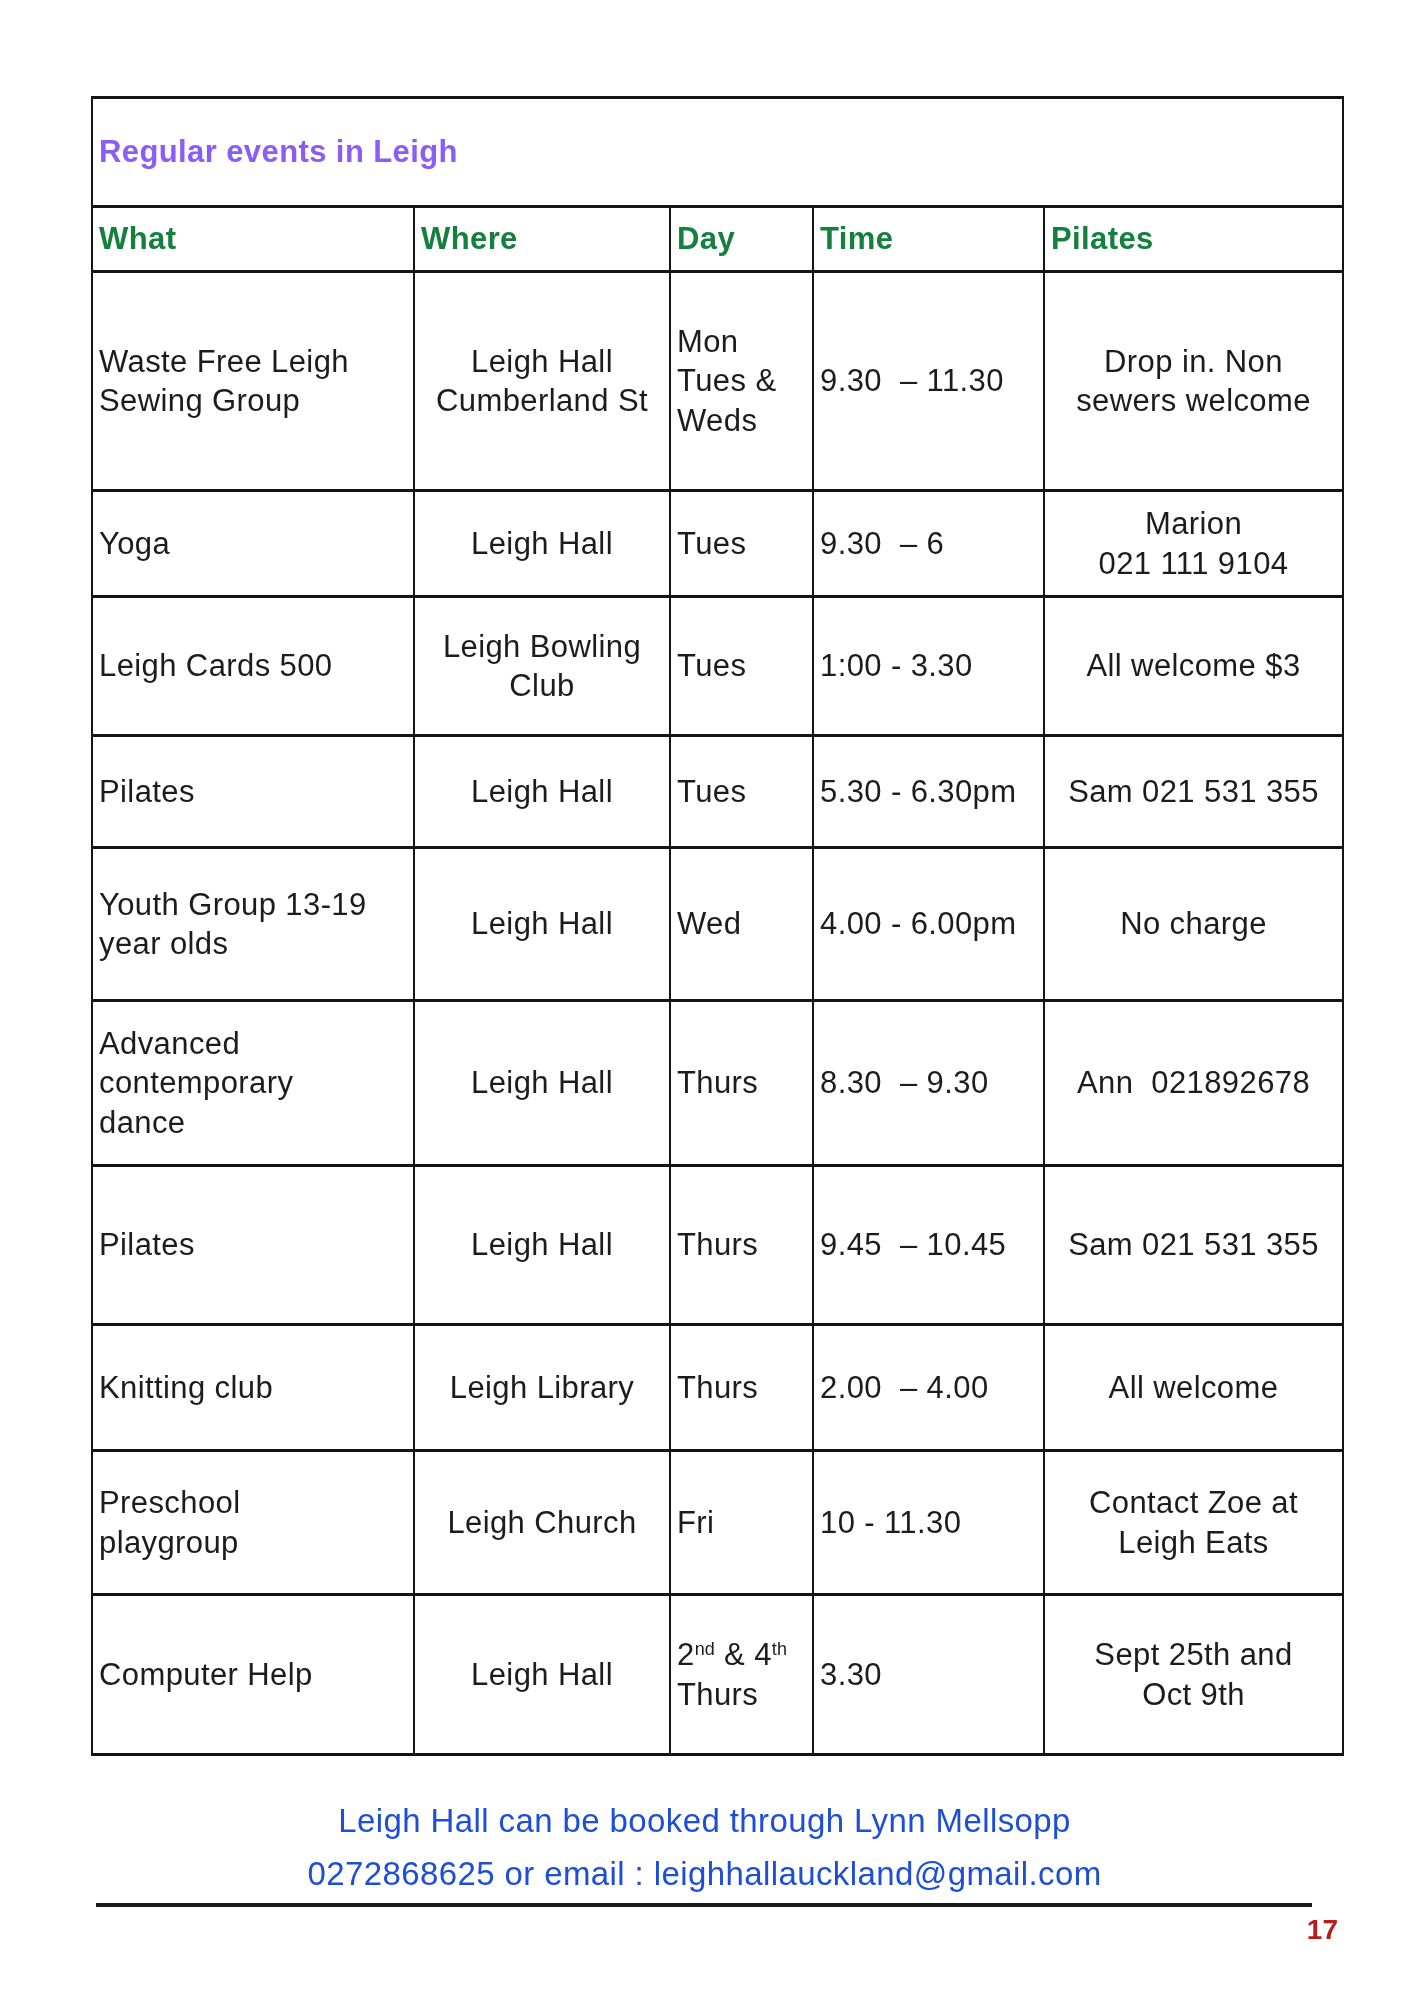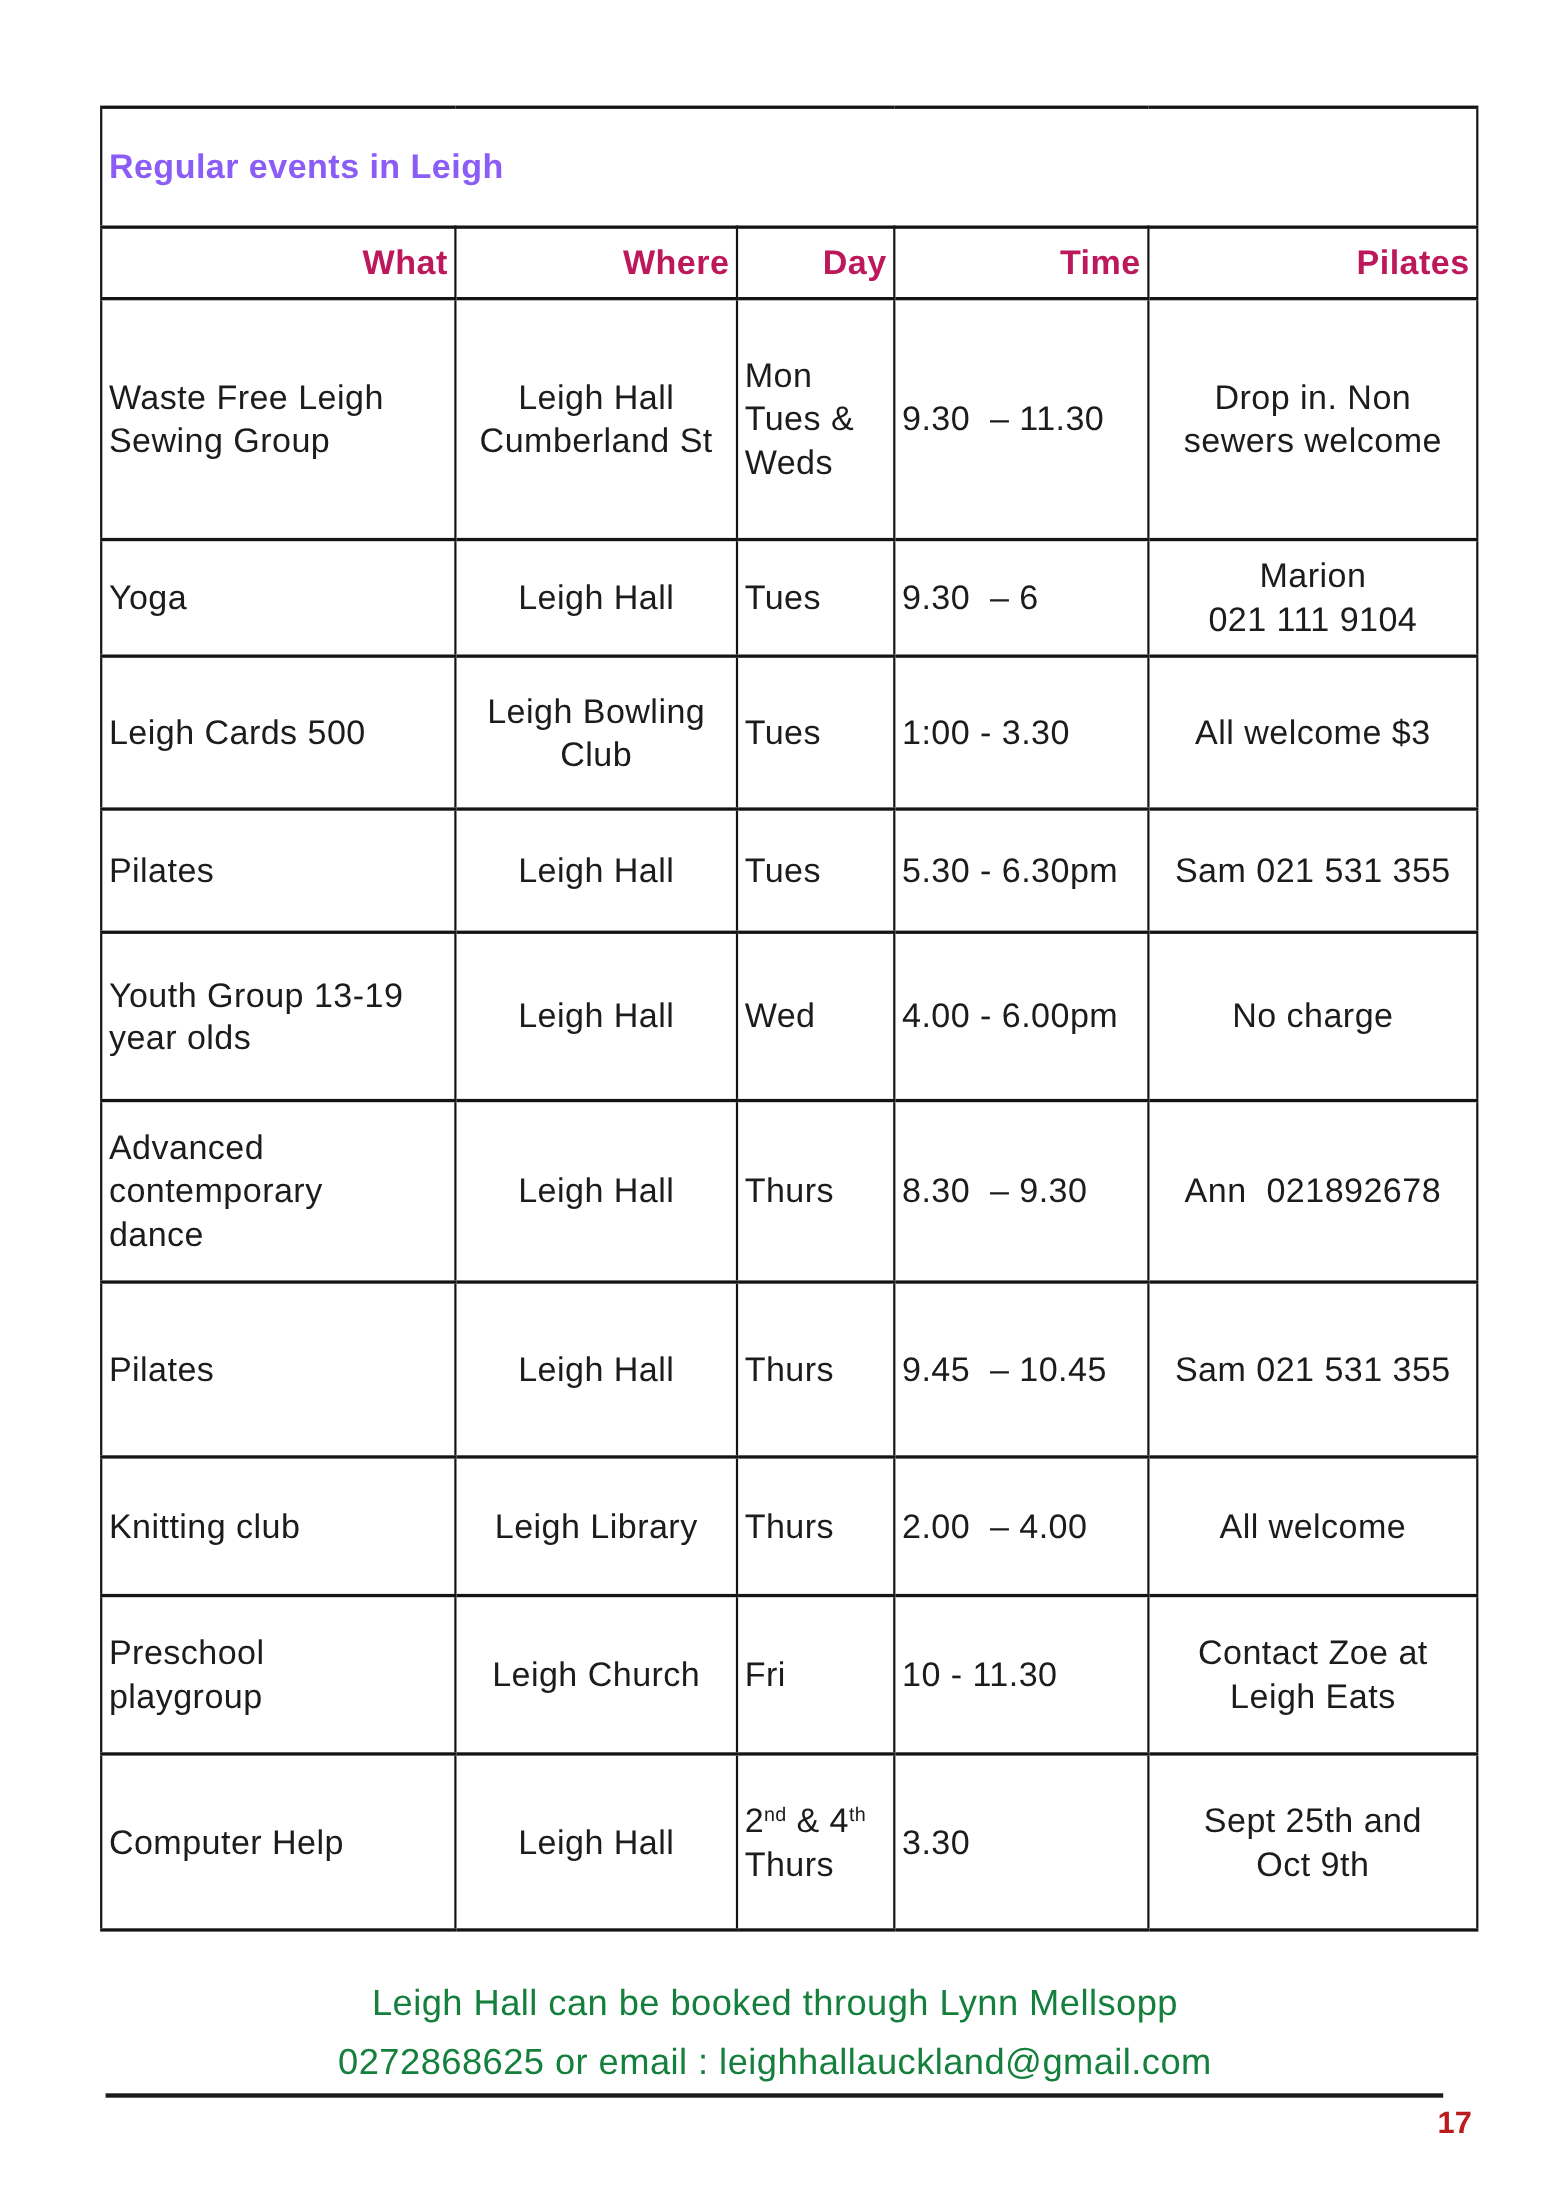--- a/index.html
+++ b/index.html
@@ -16,22 +16,22 @@
     border:3px solid #141414; border-left-width:2px; border-right-width:2px;
     vertical-align:middle; font-size:31px; line-height:1.27;
     letter-spacing:0.4px; white-space:pre-wrap; padding:4px 6px;
     overflow:hidden;
   }
   td.title-cell {
     vertical-align:top; font-size:34px; font-weight:700; letter-spacing:0.3px;
     padding:16px 0 0 26px; color:#8b5cf6; white-space:normal;
   }
   td.hdr {
-    font-weight:700; font-size:32px; text-align:right; padding-left:20px;
-    color:#be185d; letter-spacing:0.3px;
+    font-weight:700; font-size:32px; text-align:left; padding-left:20px;
+    color:#15803d; letter-spacing:0.3px;
   }
   .c-what    { text-align:left;  padding-left:8px;  }
   .c-where   { text-align:center; }
   .c-day     { text-align:left;  padding-left:12px; }
   .c-time    { text-align:left;  padding-left:18px; }
   .c-details { text-align:center; }
   tr.rh-title  { height:109px; }
   tr.rh-header { height:65px;  }
   tr.rh-1  { height:219px; }
   tr.rh-2  { height:106px; }
@@ -39,21 +39,21 @@
   tr.rh-4  { height:112px; }
   tr.rh-5  { height:153px; }
   tr.rh-6  { height:165px; }
   tr.rh-7  { height:159px; }
   tr.rh-8  { height:126px; }
   tr.rh-9  { height:144px; }
   tr.rh-10 { height:160px; }
   .sup { font-size:0.58em; position:relative; top:-0.55em; letter-spacing:0.2px; }
   .footer {
     position:absolute; top:1794px; left:0; width:1409px; text-align:center;
-    font-size:33px; line-height:53px; letter-spacing:0.4px; color:#15803d;
+    font-size:33px; line-height:53px; letter-spacing:0.4px; color:#1d4ed8;
   }
   .rule {
     position:absolute; top:1903px; left:96px; width:1216px; height:4px;
     background:#1a1a1a;
   }
   .pagenum {
     position:absolute; top:1914px; right:71px; font-size:28px; font-weight:700;
     color:#b91c1c;
   }
 </style>

